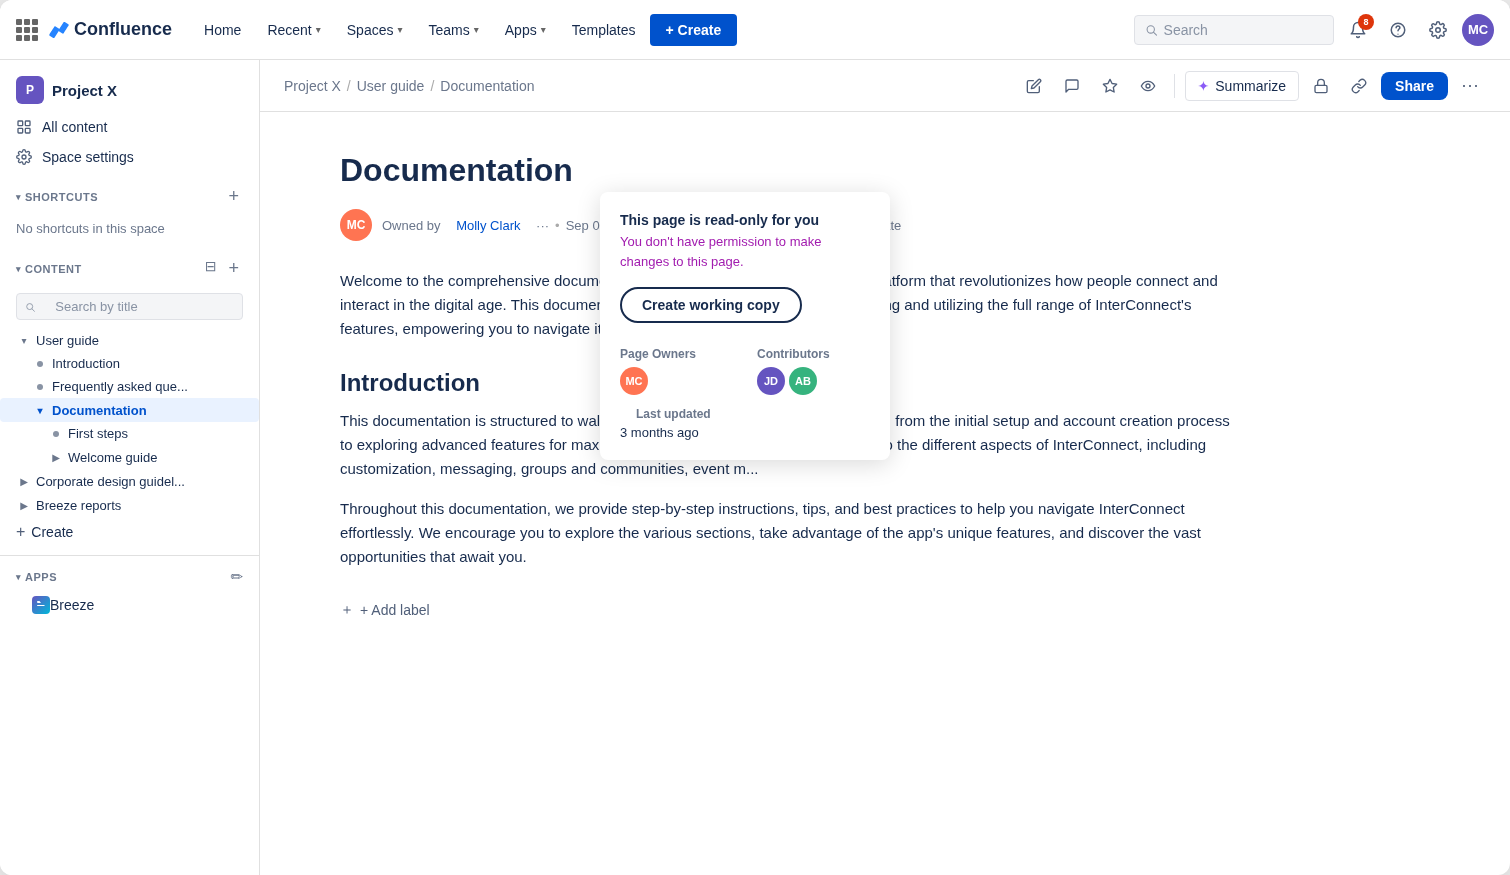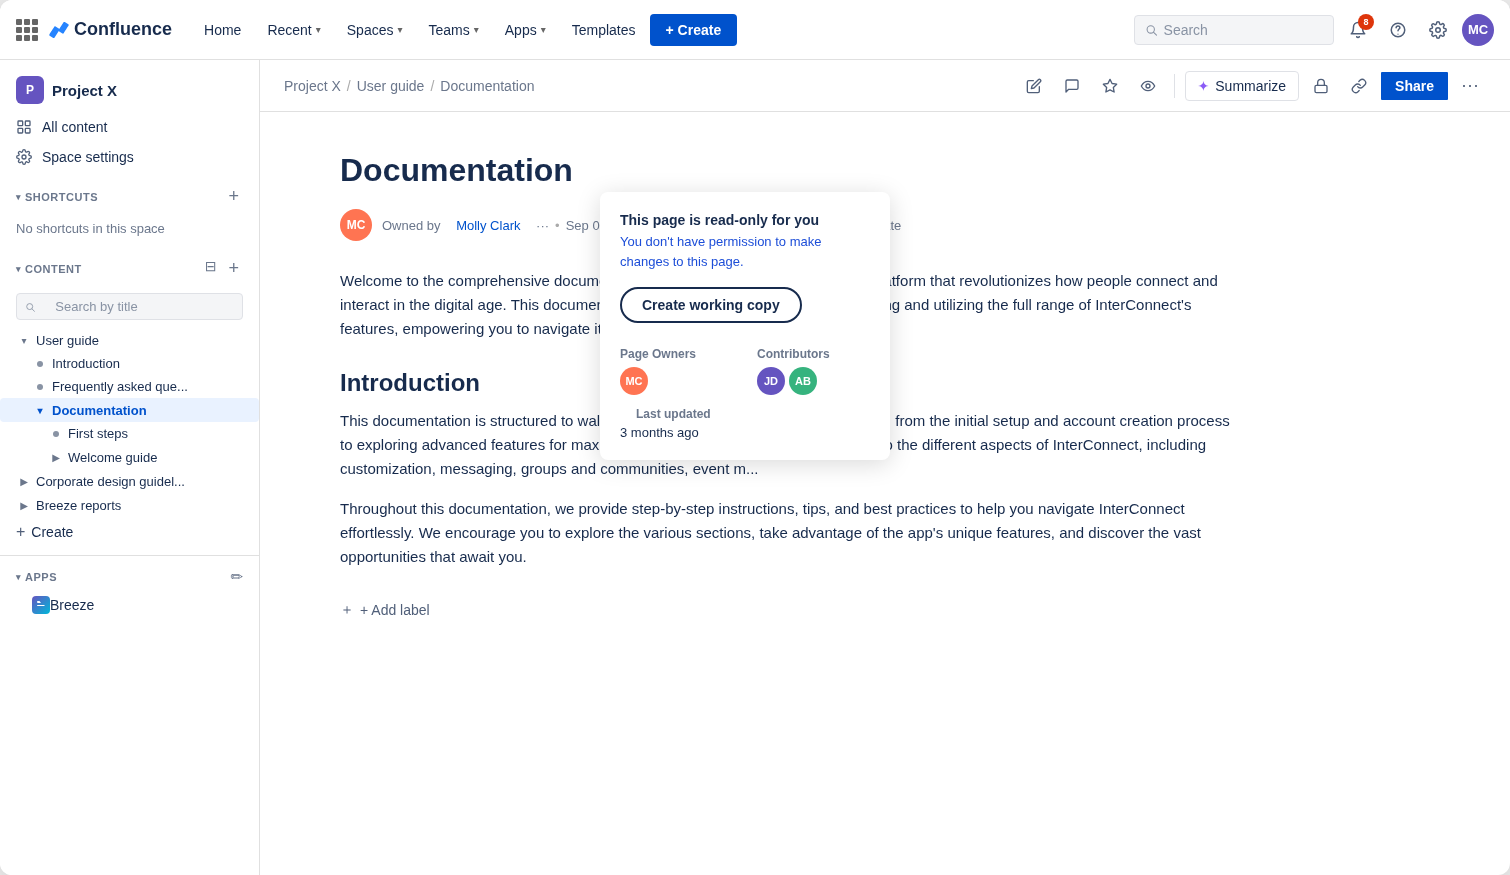--- a/index.html
+++ b/index.html
@@ -378,21 +378,21 @@
       font-size: 14px;
       color: #172B4D;
       cursor: pointer;
       background: #fff;
     }
     .summarize-star { color: #8B5CF6; }
     .share-btn {
       background: #0052CC;
       color: #fff;
       border: none;
-      border-radius: 1px;
+      border-radius: 8px;
       padding: 6px 14px;
       font-size: 14px;
       font-weight: 600;
       cursor: pointer;
     }
     .more-btn {
       width: 32px; height: 32px;
       border-radius: 4px;
       display: flex; align-items: center; justify-content: center;
       cursor: pointer;
@@ -467,21 +467,21 @@
       z-index: 100;
     }
     .popup-title {
       font-size: 14px;
       font-weight: 700;
       color: #172B4D;
       margin-bottom: 4px;
     }
     .popup-desc {
       font-size: 13px;
-      color: #1d4ed8;
+      color: #a21caf;
       margin-bottom: 16px;
       line-height: 1.5;
     }
     .popup-btn {
       background: #fff;
       border: 2px solid #172B4D;
       border-radius: 20px;
       padding: 8px 20px;
       font-size: 14px;
       font-weight: 700;

